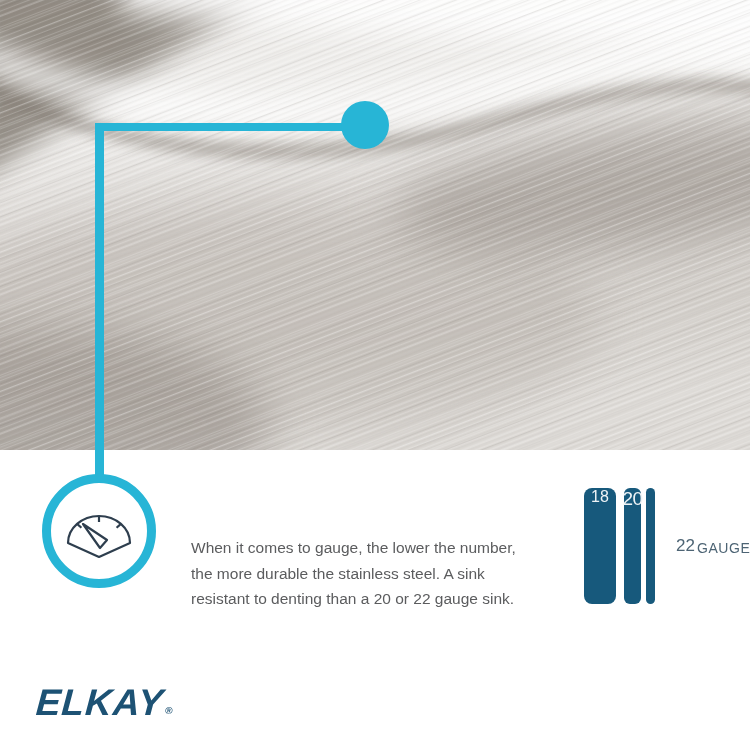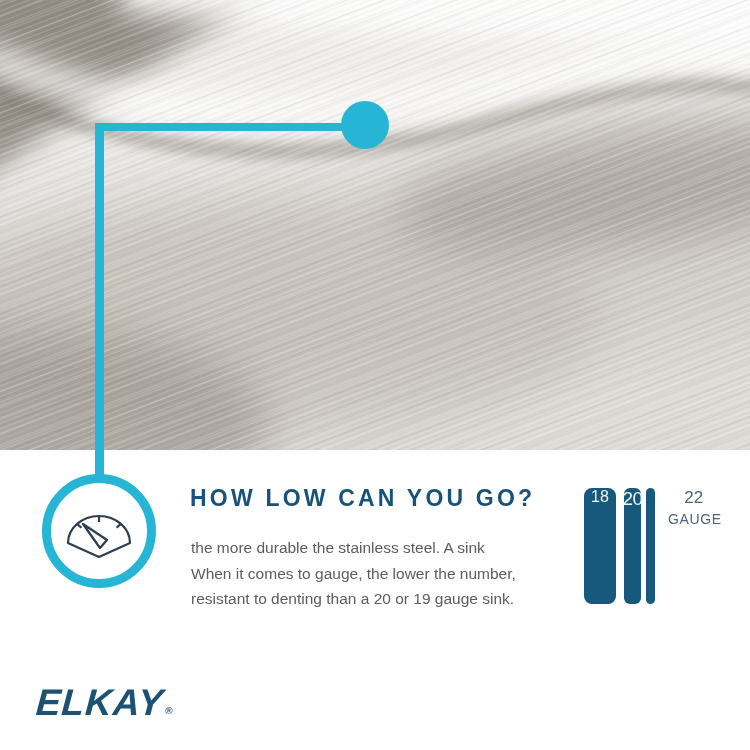--- a/index.html
+++ b/index.html
@@ -32,21 +32,21 @@
   .bodytext div{white-space:nowrap;}
   
   .bars{position:absolute;left:584px;top:488px;width:160px;height:116px;}
   .bar{position:absolute;top:0;height:116px;background:#17597c;display:flex;align-items:flex-start;justify-content:center;}
   .bar-18{left:0;width:32px;border-radius:8px;}
   .bar-20{left:40px;width:17px;border-radius:6px;}
   .bar-22{left:62px;width:9px;border-radius:5px;}
   .bar-num{color:#eef3f6;font-size:16px;}
   .bar-20 .bar-num{font-size:19px;letter-spacing:-0.5px;}
   .gauge-label{
-    position:absolute;left:82px;top:0;height:116px;display:flex;align-items:center;flex-direction:column;
+    position:absolute;left:92px;top:0;height:116px;display:flex;align-items:center;
   }
   .gauge-label .big{font-size:17px;color:#4d6474;}
   .gauge-label .small{font-size:14px;letter-spacing:0.6px;color:#4d6474;margin-left:2px;margin-top:3px;}
   
   .logo{
     position:absolute;left:36px;top:682px;
     font-size:37px;font-weight:bold;font-style:italic;letter-spacing:1px;color:#1d5274;
     transform:skewX(-4deg);white-space:nowrap;
   }
   .logo .reg{font-size:10px;font-style:normal;letter-spacing:0;position:relative;bottom:1px;left:2px;}
@@ -104,26 +104,25 @@
   <div class="badge">
     <svg width="68" height="54" viewBox="0 0 68 54">
       <path d="M3,39 A31,27 0 0 1 65,39 L34,53 Z" fill="#ffffff" stroke="#2e3e4e" stroke-width="2.2" stroke-linejoin="round"></path>
       <line x1="34" y1="12" x2="34" y2="18" stroke="#2e3e4e" stroke-width="2.2"></line>
       <line x1="12.1" y1="19.9" x2="16.4" y2="23.7" stroke="#2e3e4e" stroke-width="2.2"></line>
       <line x1="55.9" y1="19.9" x2="51.6" y2="23.7" stroke="#2e3e4e" stroke-width="2.2"></line>
       <path d="M18,20 L42,36 L35,44 Z" fill="#ffffff" stroke="#2e3e4e" stroke-width="2.2" stroke-linejoin="round"></path>
     </svg>
   </div>
 
-  <h1 class="headline">HOW LOW CAN YOU GO?</h1>
 
   <div class="bodytext">
+    <div>When it comes to gauge, the lower the number,</div>
     <div>the more durable the stainless steel. A sink</div>
-    <div>When it comes to gauge, the lower the number,</div>
-    <div>resistant to denting than a 20 or 19 gauge sink.</div>
+    <div>resistant to denting than a 20 or 22 gauge sink.</div>
   </div>
 
   <div class="bars">
     <div class="bar bar-18">
       <span class="bar-num">18</span>
     </div>
     <div class="bar bar-20">
       <span class="bar-num">20</span>
     </div>
     <div class="bar bar-22"></div>

